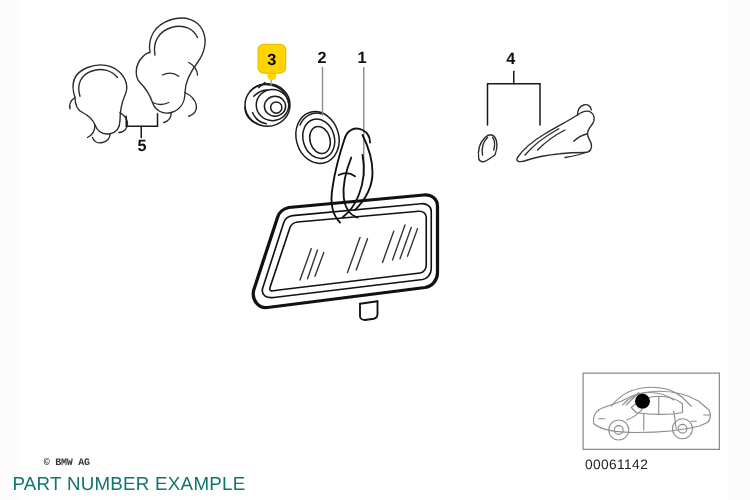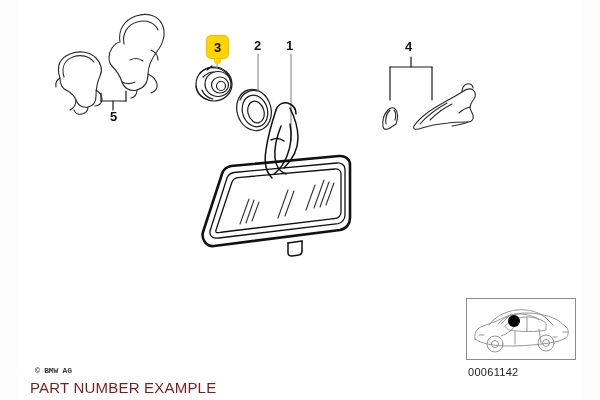--- a/index.html
+++ b/index.html
@@ -95,24 +95,23 @@
     letter-spacing: -0.2px;
     white-space: nowrap;
   }
   #part-number-caption {
     position: absolute;
     left: 10px;
     top: 379px;
     font-family: "Liberation Sans", sans-serif;
     font-size: 15px;
     font-weight: normal;
-    color: #7f1d1d;
+    color: #0f766e;
     letter-spacing: 0.2px;
     white-space: nowrap;
-    margin-left: 20px;
   }
 
   
   #locator-inset {
     position: absolute;
     left: 466px;
     top: 298px;
     width: 110px;
     height: 62px;
     border: 1px solid #8c8c8c;

